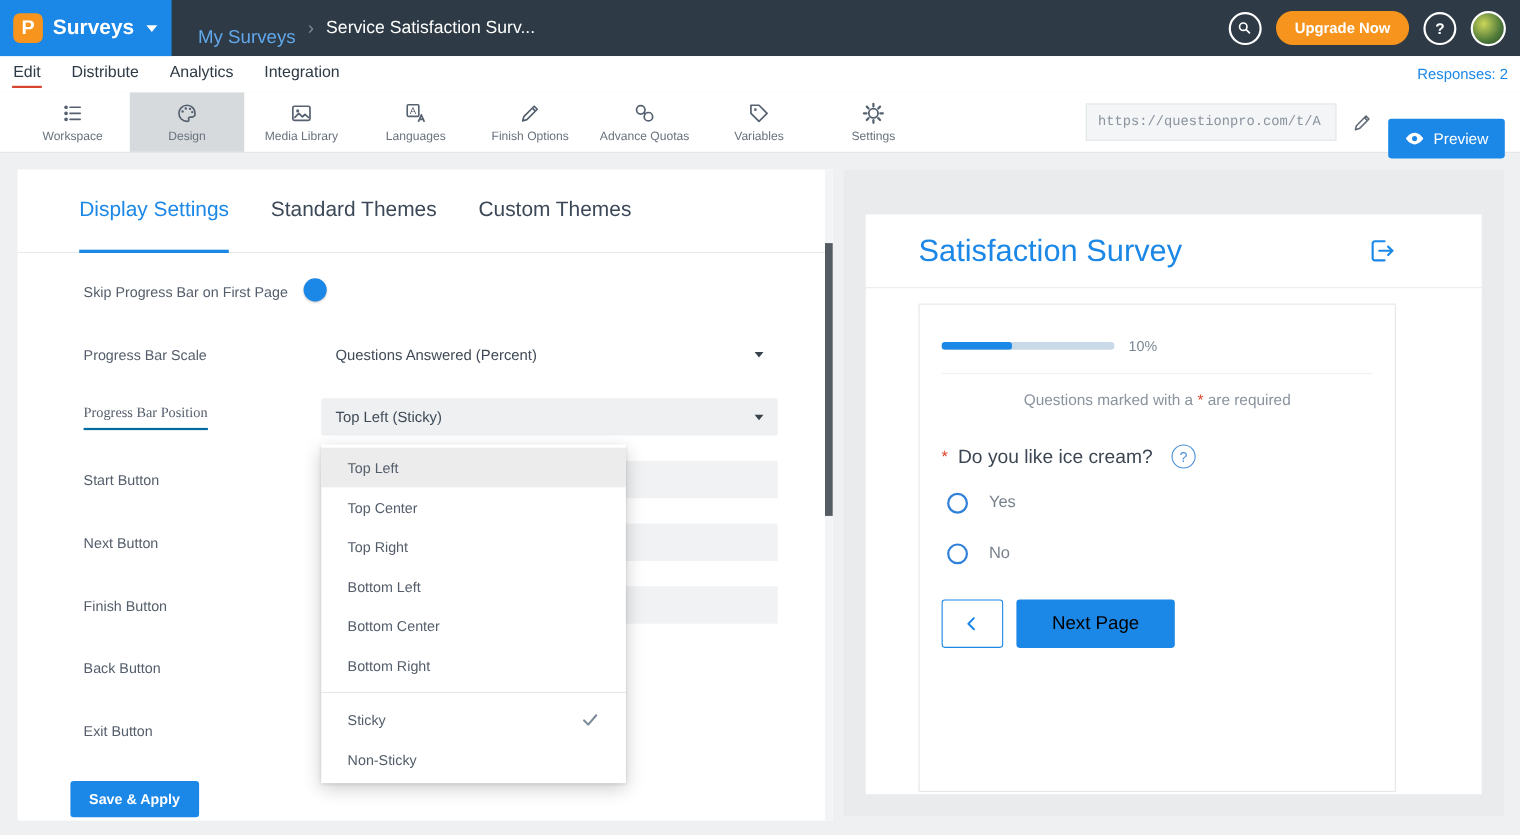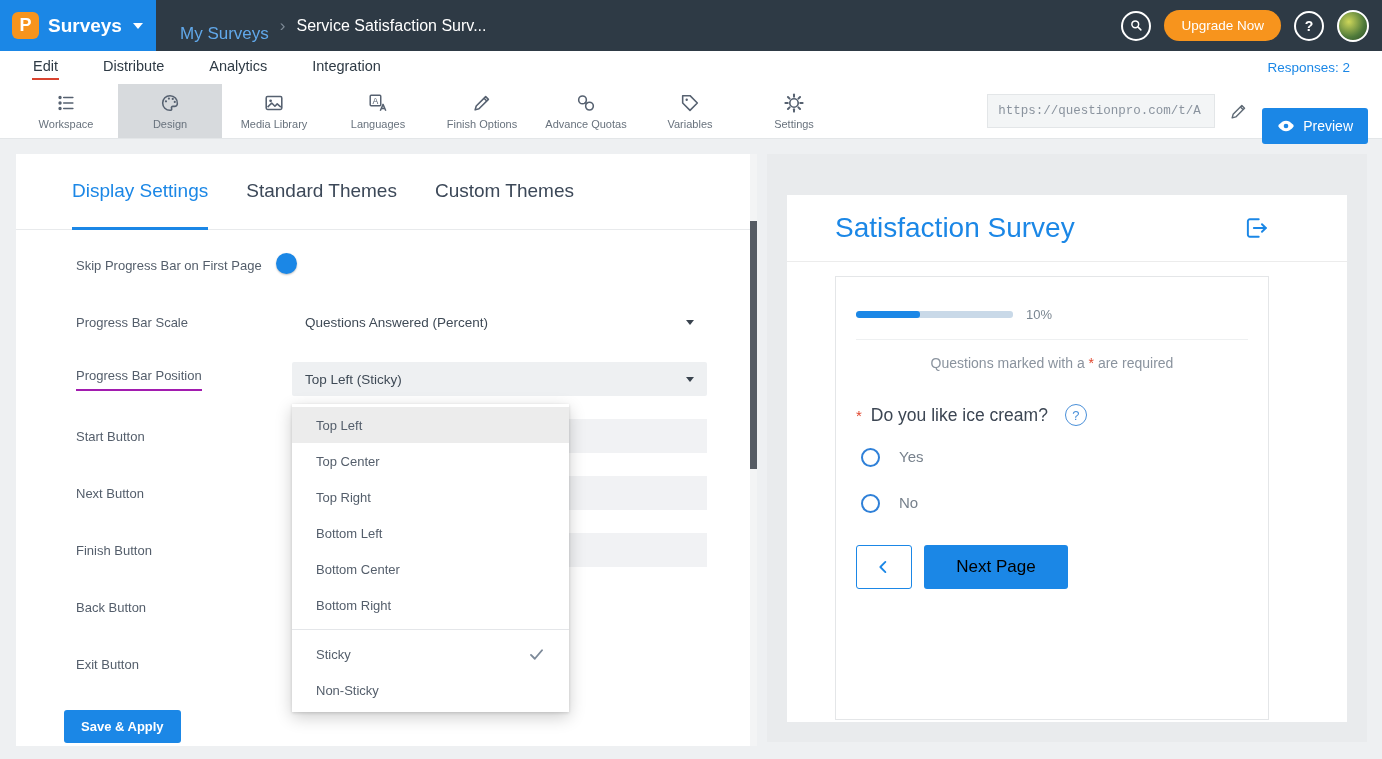--- a/index.html
+++ b/index.html
@@ -16,26 +16,26 @@
   .caret-w { width:0; height:0; border-left:5px solid transparent; border-right:5px solid transparent;
     border-top:6px solid #fff; margin-left:2px; }
   .breadcrumb { display:flex; align-items:center; gap:11px; margin-left:24px; }
   .crumb-parent { color:#61a8ea; font-size:17px; cursor:pointer;margin-top:16px; }
   .crumb-sep { color:#7e8a96; font-size:17px; }
   .crumb-current { color:#fff; font-size:16px; }
   .topbar-right { margin-left:auto; display:flex; align-items:center; gap:13px; padding-right:13px; }
   .icon-circle { width:30px; height:30px; border:2px solid #fff; border-radius:50%; color:#fff;
     display:flex; align-items:center; justify-content:center; cursor:pointer; font-size:14px; font-weight:bold; }
   .upgrade-btn { background:#f7941d; color:#fff; border:none; border-radius:17px; padding:8px 17px;
-    font-size:13.5px; font-weight:normal; cursor:pointer; font-family:inherit; }
+    font-size:13.5px; font-weight:bold; cursor:pointer; font-family:inherit; }
   .avatar { width:32px; height:32px; border-radius:50%; border:2px solid #fff; cursor:pointer;
     background:radial-gradient(circle at 35% 35%, #cdd65a, #4f7a3a 60%, #2c4a26); }
 
   
-  .nav-tabs { height:33px; background:#fff; display:flex; align-items:center; padding:0 32px; gap:43px; }
+  .nav-tabs { height:33px; background:#fff; display:flex; align-items:center; padding:0 11px; gap:26px; }
   .nav-tab { font-size:14.5px; color:#2e3a45; position:relative; cursor:pointer; padding:2px 1px 6px; }
   .nav-tab.active::after { content:""; position:absolute; left:0; right:0; bottom:0; height:2px; background:#d9432f; }
   .responses { margin-left:auto; color:#1b87e6; font-size:13.5px; }
 
   
   .toolbar { height:55px; background:#fff; border-bottom:1px solid #e3e6e8; display:flex;
     align-items:stretch; padding-left:14px; }
   .tool-item { width:104px; display:flex; flex-direction:column; align-items:center;
     justify-content:center; gap:4px; cursor:pointer; color:#566170; }
   .tool-item.active { background:#d7dadd; }
@@ -52,21 +52,21 @@
 
   .settings-card { width:741px; height:592px; background:#fff; position:relative; }
   .card-tabs { display:flex; gap:38px; padding:26px 0 0 56px; border-bottom:1px solid #e8eaec; }
   .card-tab { font-size:19px; color:#3c4858; padding-bottom:27px; position:relative; cursor:pointer; }
   .card-tab.active { color:#1b87e6; }
   .card-tab.active::after { content:""; position:absolute; left:0; right:0; bottom:-1px; height:3px; background:#1b87e6; }
 
   .form { padding:18px 0 0 60px; }
   .form-row { display:flex; align-items:center; min-height:34px; margin-bottom:23px; }
   .row-label { flex:0 0 216px; font-size:13px; color:#545e6b; }
-  .red-underline { display:inline-block; border-bottom:2px solid #a21caf; padding-bottom:6px; }
+  .red-underline { display:inline-block; border-bottom:2px solid #0369a1; padding-bottom:6px;font-family:Liberation Serif, serif; }
   .control { width:415px; position:relative; }
 
   .toggle { width:36px; height:15px; background:#90c1ef; border-radius:8px; position:relative; cursor:pointer; margin-left:3px; }
   .toggle-knob { position:absolute; right:-2px; top:-3px; width:21px; height:21px; border-radius:50%;
     background:#1b87e6; box-shadow:0 1px 2px rgba(0,0,0,.25); }
 
   .select-plain, .select-filled { height:34px; display:flex; align-items:center; justify-content:space-between;
     padding:0 13px; font-size:13.5px; color:#3f4a56; cursor:pointer; border-radius:2px; }
   .select-filled { background:#eef0f2; }
   .caret-d { width:0; height:0; border-left:4.5px solid transparent; border-right:4.5px solid transparent;

